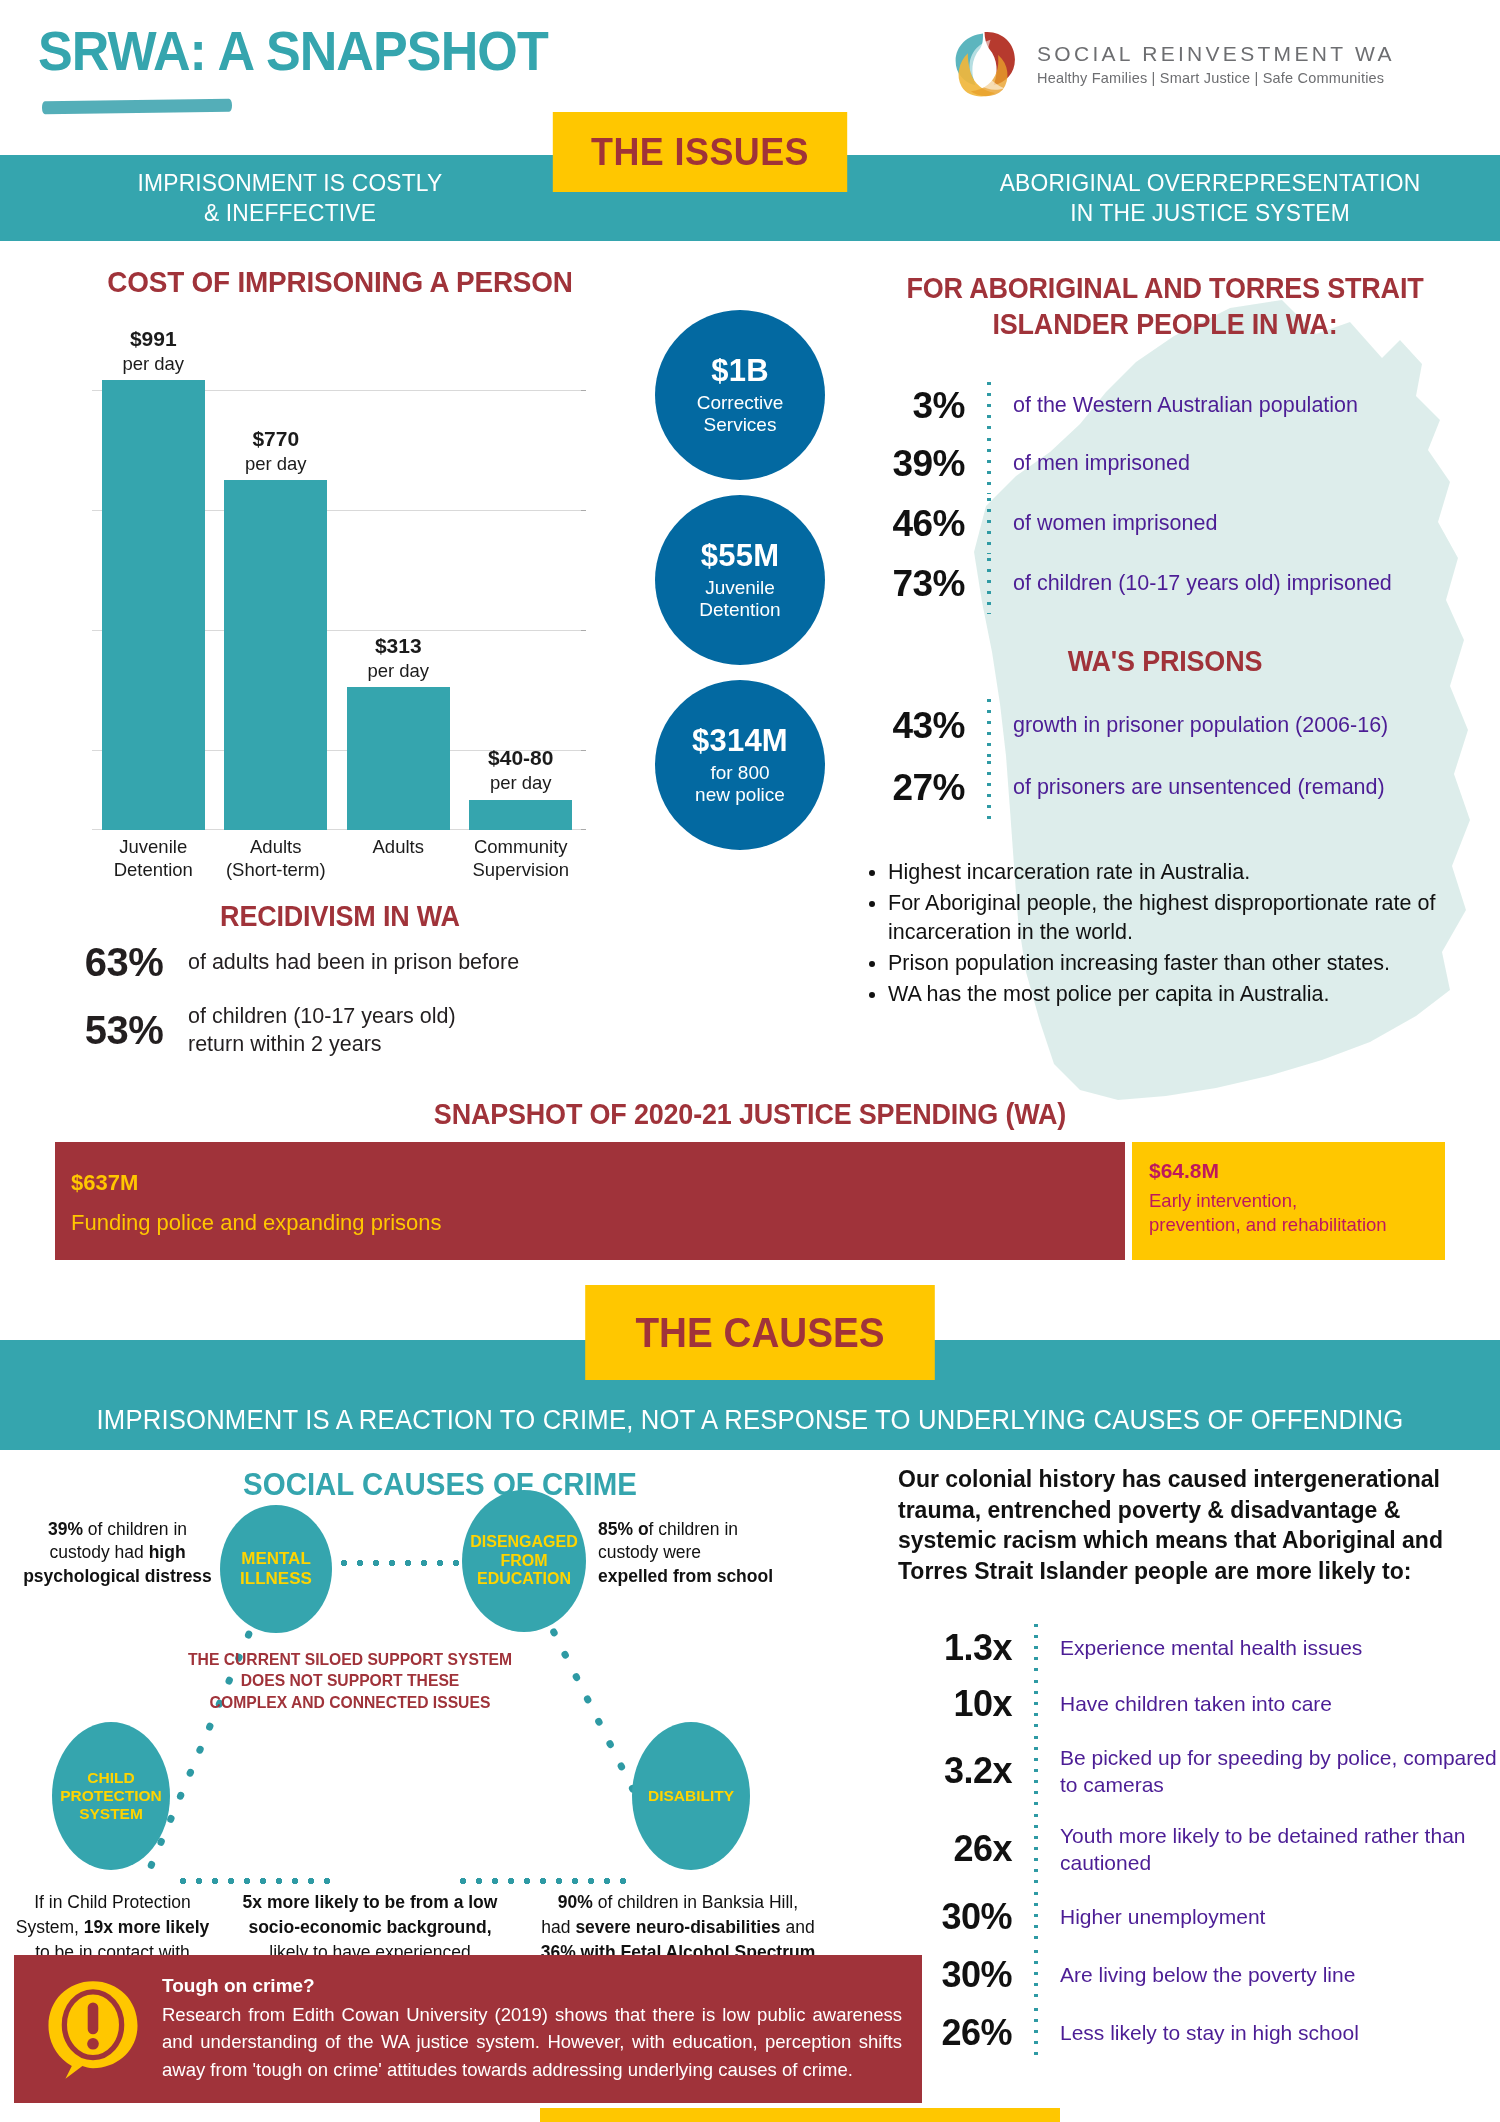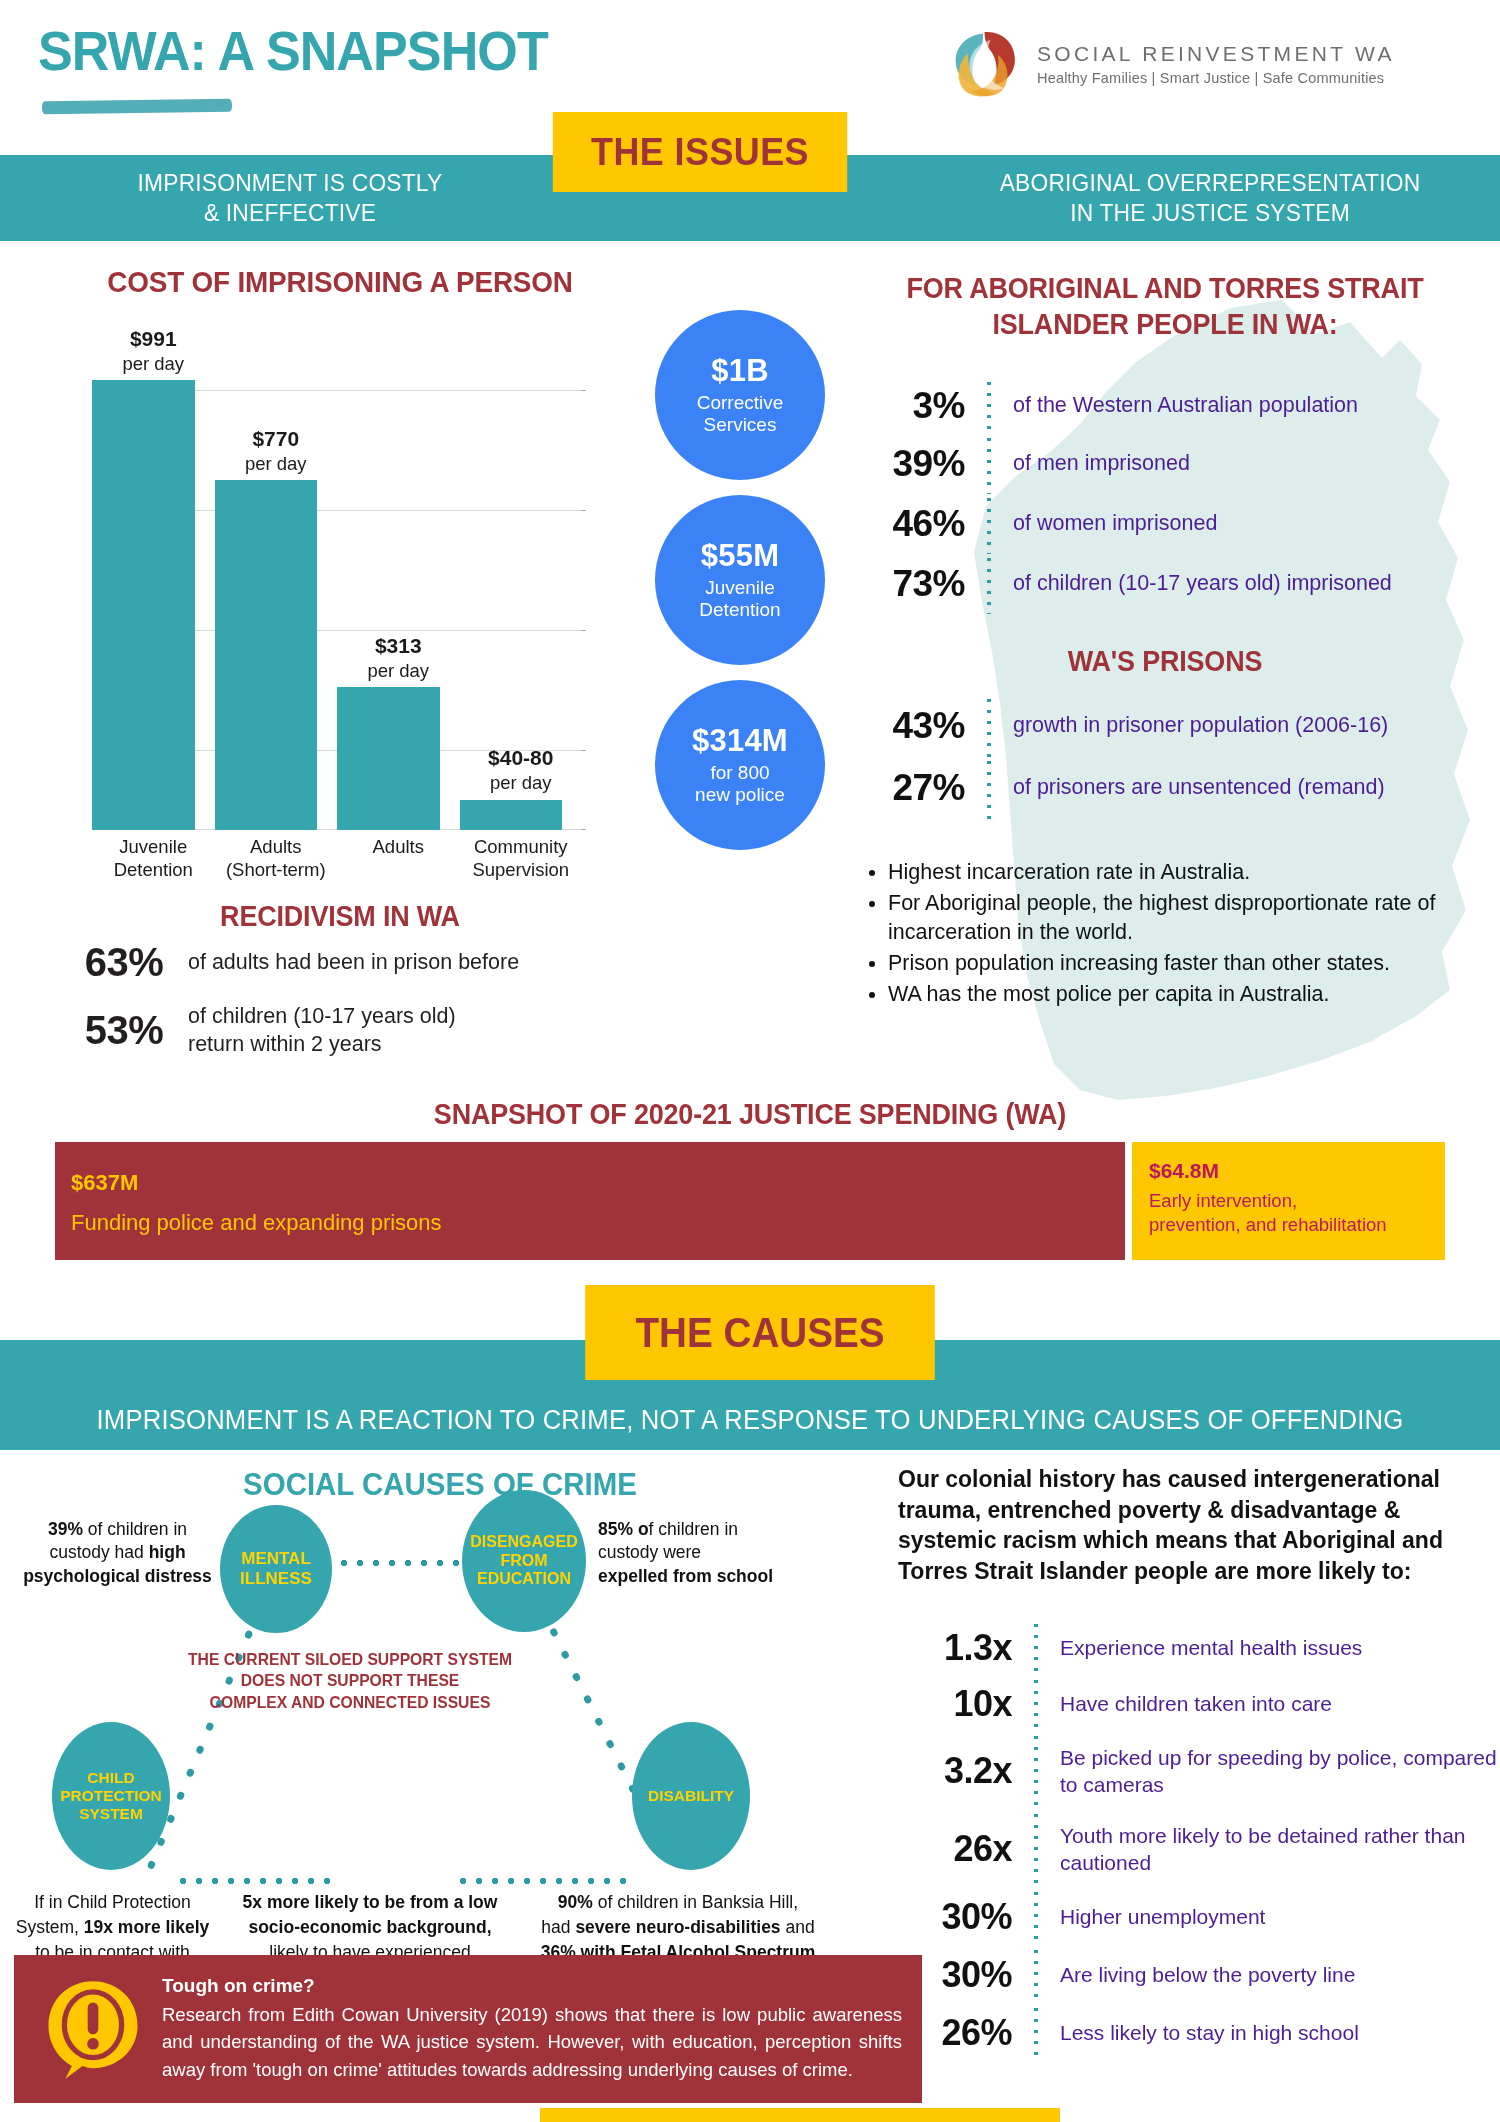--- a/index.html
+++ b/index.html
@@ -57,32 +57,32 @@
     letter-spacing:-.2px; transform:scaleX(.93);
   }
 
   
   .chart { position:absolute; left:92px; top:330px; width:490px; height:500px; }
   .chart .grid { position:absolute; left:0; right:0; height:1px; background:#d9d9d9; }
   .chart .tick { position:absolute; right:-4px; width:5px; height:1px; background:#aaa; }
   .bars { position:absolute; left:0; bottom:0; width:100%; height:100%;
           display:flex; align-items:flex-end; }
   .barcol { flex:1; display:flex; flex-direction:column; justify-content:flex-end;
-            align-items:flex-start; height:100%; position:relative; }
+            align-items:center; height:100%; position:relative; }
   .bar { width:84%; background:#35A5AE; }
   .barlbl { position:absolute; width:150%; text-align:center; left:50%; transform:translateX(-50%); }
   .barlbl .v { font-size:21px; font-weight:700; color:#1b1b1b; white-space:nowrap;}
   .barlbl .u { font-size:18.5px; color:#1b1b1b; margin-top:2px; }
   .xlabels { position:absolute; left:92px; top:835px; width:490px;
              display:flex; }
   .xlabels div { flex:1; text-align:center; font-size:18.5px; line-height:1.25; color:#1b1b1b; }
 
   
   .circle {
-    position:absolute; border-radius:50%; background:#3b82f6; color:#fff;
+    position:absolute; border-radius:50%; background:#0369a1; color:#fff;
     display:flex; flex-direction:column; align-items:center; justify-content:center;
     text-align:center; line-height:1.18;
   }
   .circle .big { font-size:31px; font-weight:700; letter-spacing:.2px; }
   .circle .sml { font-size:19px; margin-top:2px; }
 
   
   .statgroup { position:absolute; }
   .statrow { display:flex; align-items:center; }
   .statrow .num {

